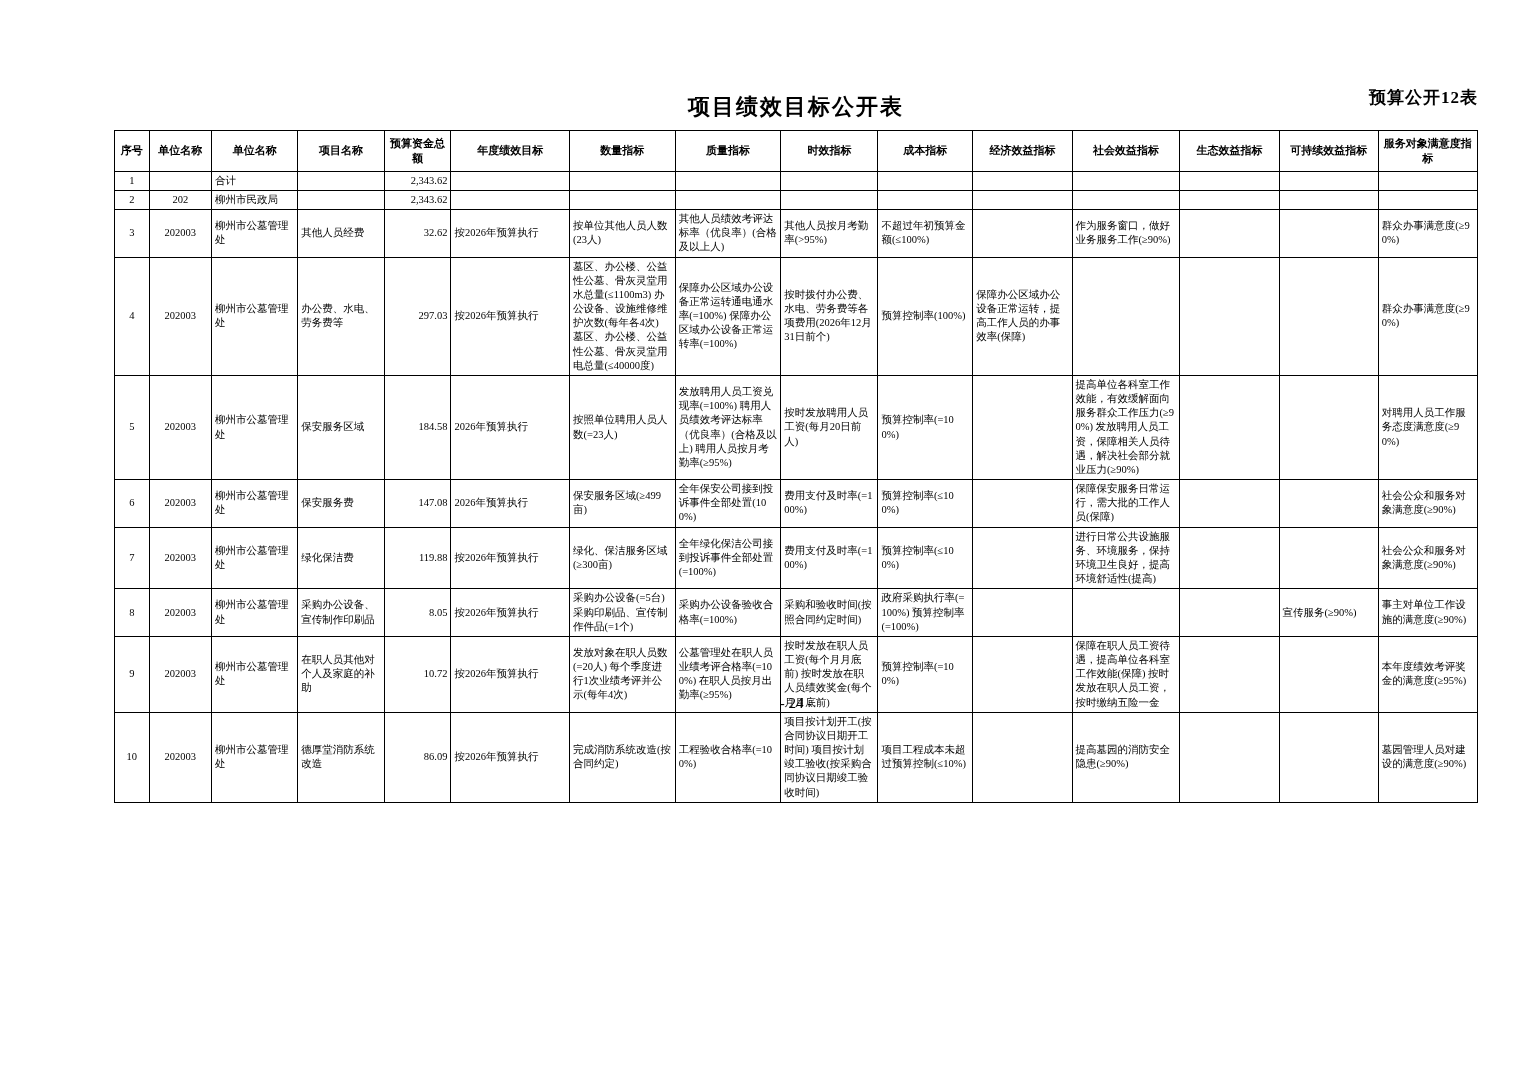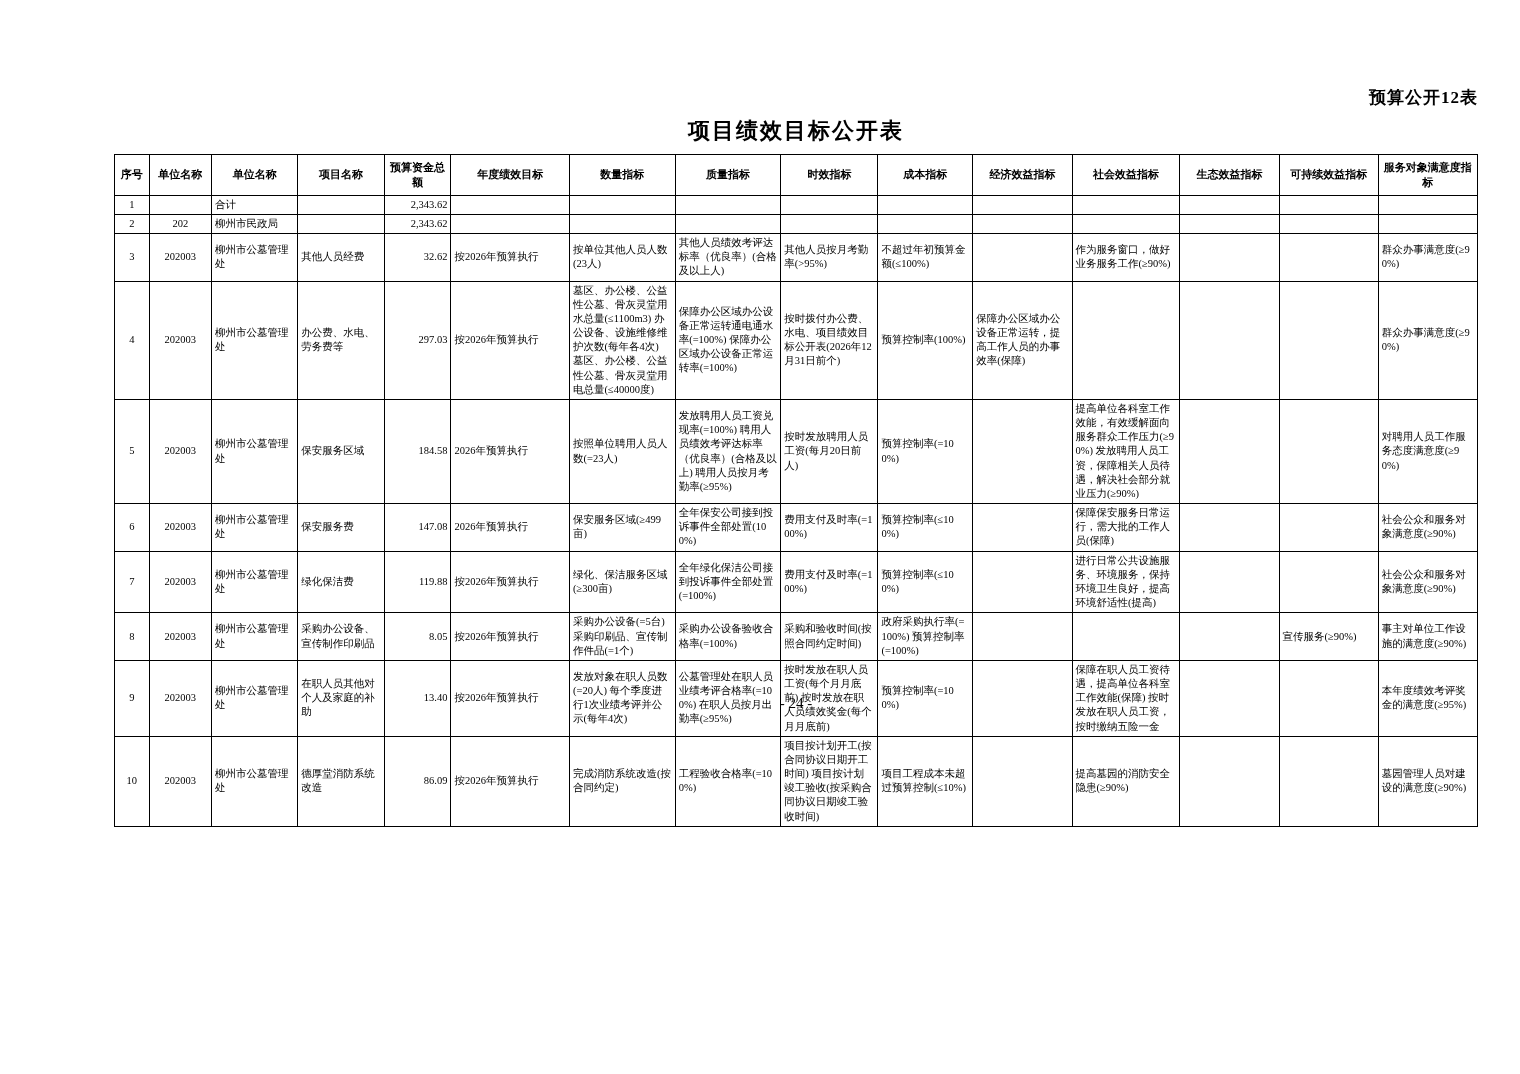--- a/index.html
+++ b/index.html
@@ -29,21 +29,21 @@
     top: 86px;
     font-size: 17px;
     font-weight: bold;
     letter-spacing: 1px;
   }
   .doc-title {
     text-align: center;
     font-size: 22px;
     font-weight: bold;
     letter-spacing: 2px;
-    padding-top: 116px;
+    padding-top: 92px;
   }
   .meta-row {
     display: flex;
     justify-content: space-between;
     align-items: flex-end;
     margin-top: 30px;
     font-size: 16px;
     font-weight: bold;
   }
   .meta-left {
@@ -186,21 +186,21 @@
       </tr>
       <tr>
         <td class="c">4</td>
         <td class="c">202003</td>
         <td class="l">柳州市公墓管理处</td>
         <td class="l">办公费、水电、劳务费等</td>
         <td class="r">297.03</td>
         <td class="l">按2026年预算执行</td>
         <td class="l">墓区、办公楼、公益性公墓、骨灰灵堂用水总量(≤1100m3) 办公设备、设施维修维护次数(每年各4次) 墓区、办公楼、公益性公墓、骨灰灵堂用电总量(≤40000度)</td>
         <td class="l">保障办公区域办公设备正常运转通电通水率(=100%) 保障办公区域办公设备正常运转率(=100%)</td>
-        <td class="l">按时拨付办公费、水电、项目绩效目标公开表(2026年12月31日前个)</td>
+        <td class="l">按时拨付办公费、水电、劳务费等各项费用(2026年12月31日前个)</td>
         <td class="l">预算控制率(100%)</td>
         <td class="l">保障办公区域办公设备正常运转，提高工作人员的办事效率(保障)</td>
         <td class="l"></td>
         <td class="l"></td>
         <td class="l"></td>
         <td class="l">群众办事满意度(≥90%)</td>
       </tr>
       <tr>
         <td class="c">5</td>
         <td class="c">202003</td>
@@ -267,21 +267,21 @@
         <td class="l"></td>
         <td class="l"></td>
         <td class="l">宣传服务(≥90%)</td>
         <td class="l">事主对单位工作设施的满意度(≥90%)</td>
       </tr>
       <tr>
         <td class="c">9</td>
         <td class="c">202003</td>
         <td class="l">柳州市公墓管理处</td>
         <td class="l">在职人员其他对个人及家庭的补助</td>
-        <td class="r">13.40</td>
+        <td class="r">10.72</td>
         <td class="l">按2026年预算执行</td>
         <td class="l">发放对象在职人员数(=20人) 每个季度进行1次业绩考评并公示(每年4次)</td>
         <td class="l">公墓管理处在职人员业绩考评合格率(=100%) 在职人员按月出勤率(≥95%)</td>
         <td class="l">按时发放在职人员工资(每个月月底前) 按时发放在职人员绩效奖金(每个月月底前)</td>
         <td class="l">预算控制率(=100%)</td>
         <td class="l"></td>
         <td class="l">保障在职人员工资待遇，提高单位各科室工作效能(保障) 按时发放在职人员工资，按时缴纳五险一金</td>
         <td class="l"></td>
         <td class="l"></td>
         <td class="l">本年度绩效考评奖金的满意度(≥95%)</td>

